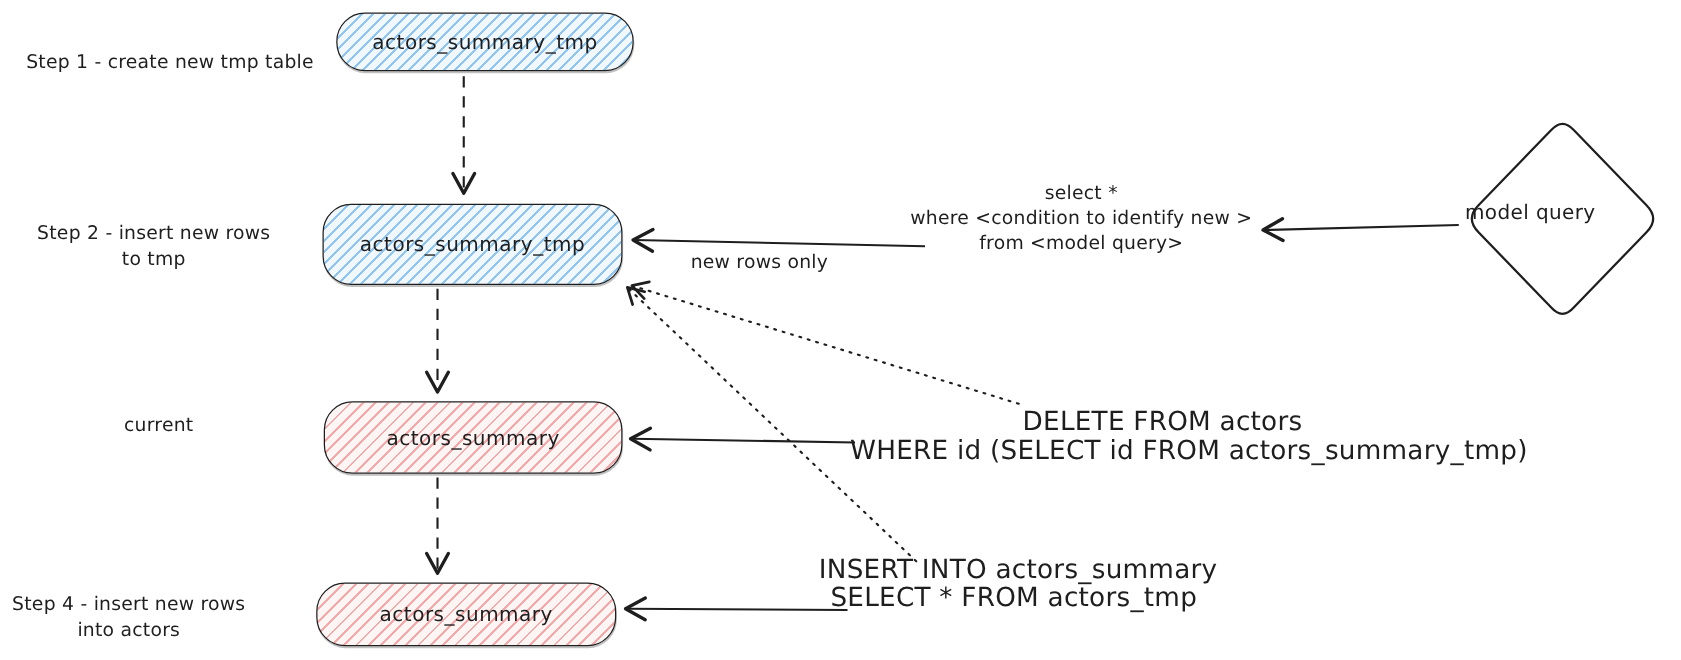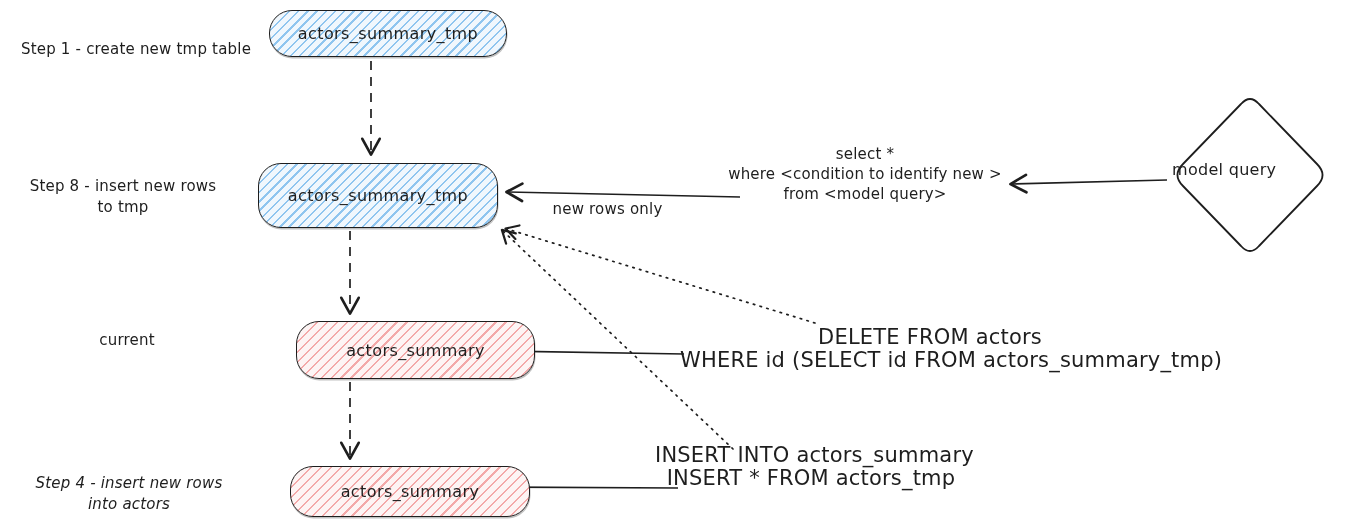--- a/index.html
+++ b/index.html
@@ -30,21 +30,20 @@
   }
   .node-box.blue {
     background: repeating-linear-gradient(135deg,
       #8fc5ef 0px, #8fc5ef 1.7px,
       #f0f7fd 1.7px, #f0f7fd 6.5px);
   }
   .node-box.red {
     background: repeating-linear-gradient(135deg,
       #f3a9a9 0px, #f3a9a9 1.5px,
       #fdf4f4 1.5px, #fdf4f4 7px);
-    margin-left: 37px;
   }
   .node-label {
     font-size: 16px;
     letter-spacing: 0.4px;
     color: #1e1e1e;
     white-space: nowrap;
   }
 
   
   .step-label {
@@ -139,29 +138,29 @@
     <g>
       <path d="M1259 104 L1317 164 Q1328 175 1317 186 L1259 246 Q1250 256 1241 246 L1183 186 Q1172 175 1183 164 L1241 104 Q1250 94 1259 104 Z" fill="#ffffff" stroke="#1e1e1e" stroke-width="1.8" stroke-linejoin="round"></path>
     </g>
   </svg>
 
   <div class="step-label" style="left:10px; top:39px; width:252px;">
     <div>Step 1 - create new tmp table</div>
   </div>
 
   <div class="step-label" style="left:25px; top:176px; width:196px;">
-    <div>Step 8 - insert new rows</div>
+    <div>Step 2 - insert new rows</div>
     <div>to tmp</div>
   </div>
 
   <div class="step-label" style="left:4px; top:330px; width:246px;">
     <div>current</div>
   </div>
 
-  <div class="step-label" style="left:26px; top:473px; width:206px;font-style:italic;">
+  <div class="step-label" style="left:0; top:473px; width:206px;">
     <div>Step 4 - insert new rows</div>
     <div>into actors</div>
   </div>
 
   <div class="node-box blue" style="left:269px; top:10px; width:238px; height:47px;">
     <span class="node-label">actors_summary_tmp</span>
   </div>
 
   <div class="node-box blue" style="left:258px; top:163px; width:240px; height:65px;">
     <span class="node-label">actors_summary_tmp</span>
@@ -185,16 +184,16 @@
     <div>from &lt;model query&gt;</div>
   </div>
 
   <div class="annotation sql" style="left:680px; top:326px; width:500px;">
     <div>DELETE FROM actors</div>
     <div>WHERE id (SELECT id FROM actors_summary_tmp)</div>
   </div>
 
   <div class="annotation sql" style="left:655px; top:444px; width:312px;">
     <div>INSERT INTO actors_summary</div>
-    <div>INSERT * FROM actors_tmp</div>
+    <div>SELECT * FROM actors_tmp</div>
   </div>
 
 </div>
 
 </body></html>

